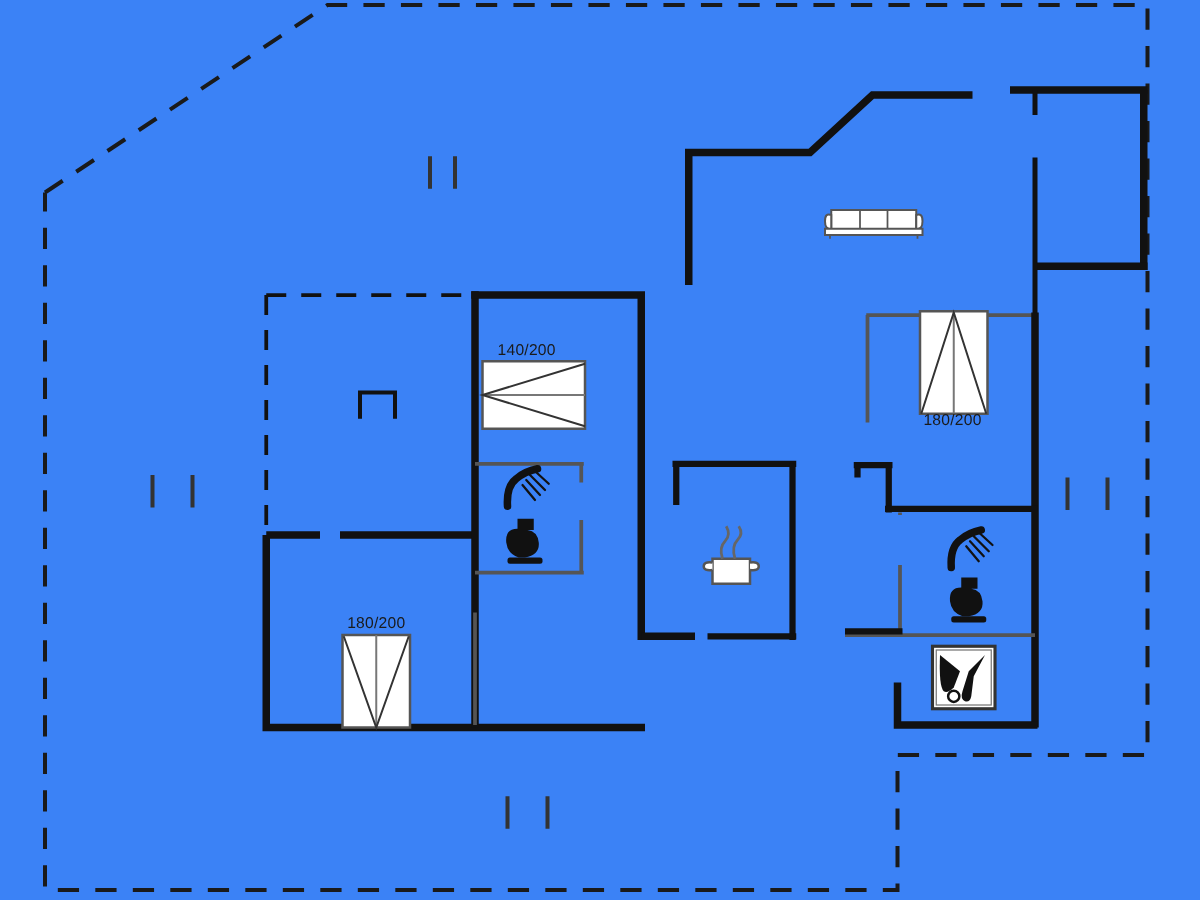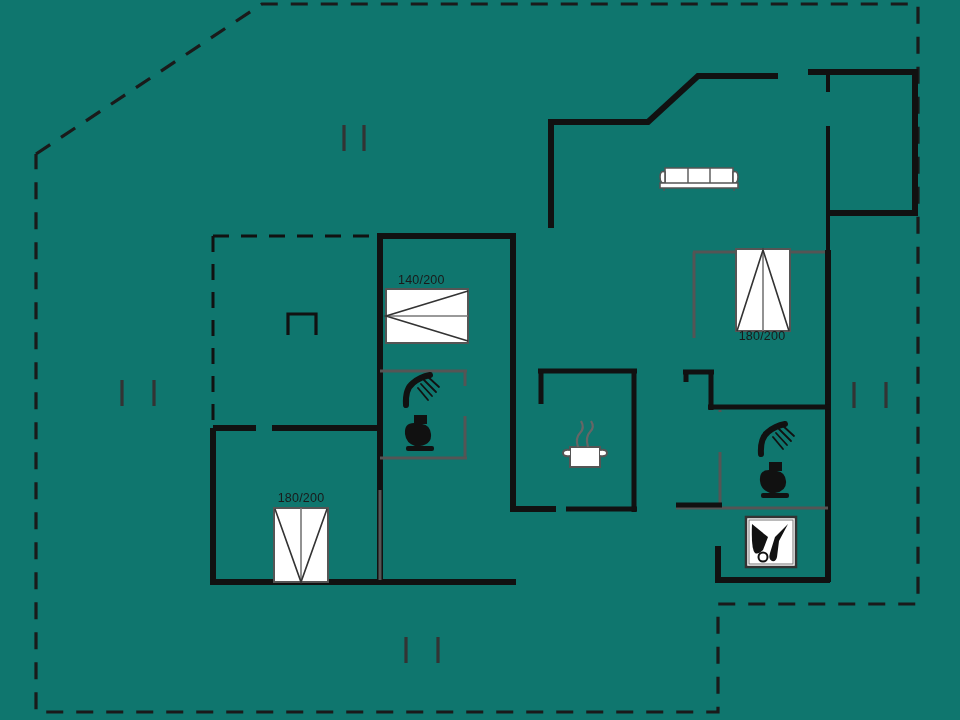--- a/index.html
+++ b/index.html
@@ -10,21 +10,21 @@
   body {
     width: 960px;
     height: 720px;
     font-family: "Liberation Sans", sans-serif;
     overflow: hidden;
   }
   #floorplan-root {
     position: relative;
     width: 960px;
     height: 720px;
-    background: #0f766e;
+    background: #3b82f6;
   }
   svg#plan-svg {
     display: block;
     width: 960px;
     height: 720px;
   }
   .dim-label {
     font-family: "Liberation Sans", sans-serif;
     font-size: 12.5px;
     fill: #1a1a1a;

